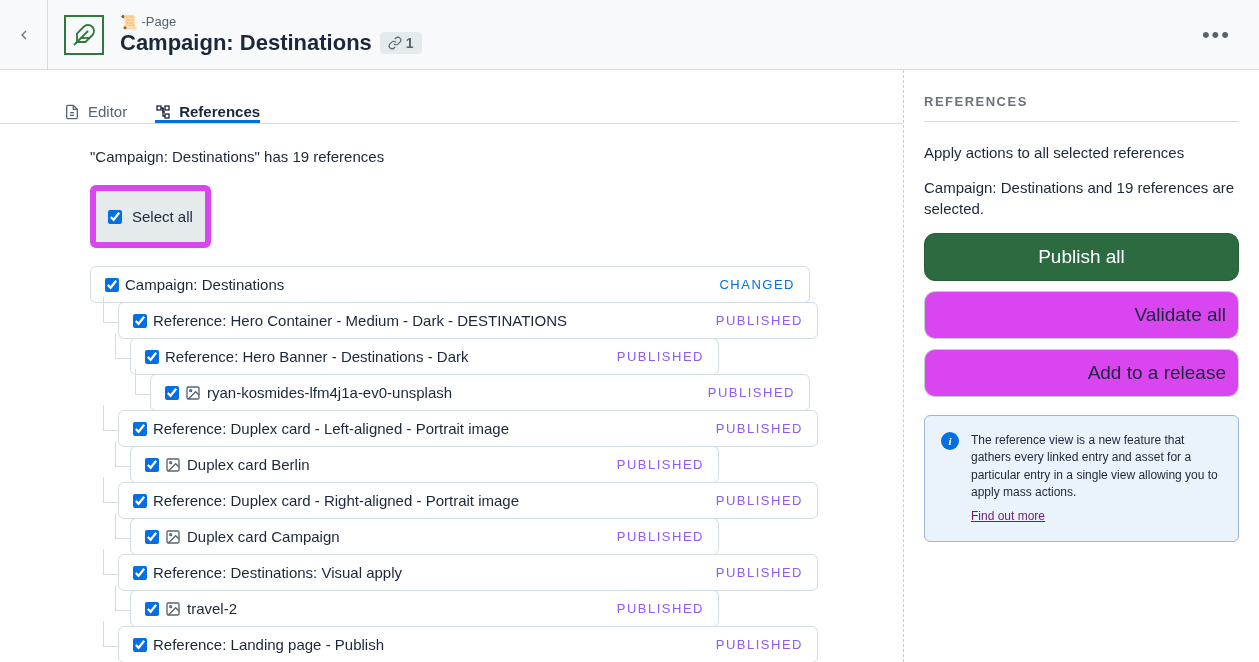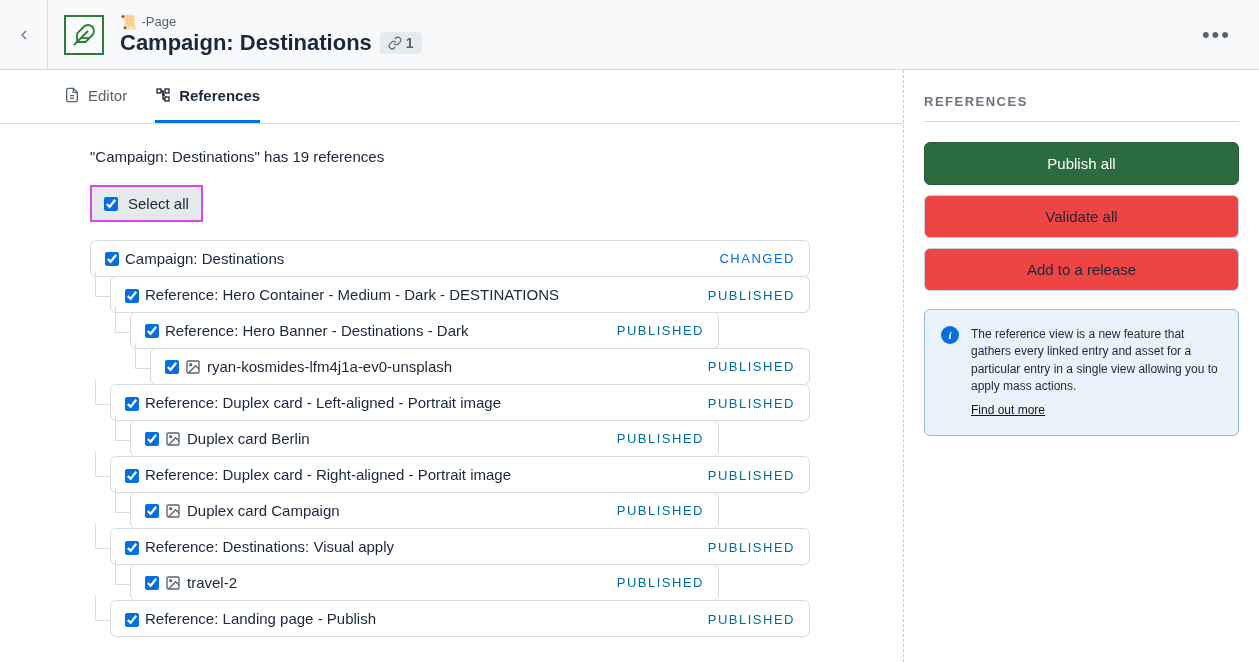--- a/index.html
+++ b/index.html
@@ -16,51 +16,51 @@
 .page-title { font-size: 22px; font-weight: 700; color: #1b273a; }
 .link-badge { display: inline-flex; align-items: center; gap: 4px; background: #e5ebed; border-radius: 4px; padding: 3px 8px; font-size: 14px; color: #556471; font-weight: 600; }
 .spacer { flex: 1; }
 .more-dots { margin-right: 28px; color: #556471; font-size: 22px; letter-spacing: 2px; cursor: pointer; }
 
 .main { display: flex; height: calc(662px - 70px); }
 .left { flex: 1; border-right: 1px dashed #c3cfd5; overflow: hidden; }
 .right { width: 355px; padding: 24px 20px; }
 
 .tabs { display: flex; gap: 28px; padding: 0 64px; border-bottom: 1px solid #d3dce0; height: 54px; align-items: center; }
-.tab { display: flex; align-items: center; gap: 8px; color: #556471; font-size: 15px; font-weight: 500; height: 100%; border-bottom: 3px solid transparent; cursor: pointer; }
+.tab { display: flex; align-items: flex-end; gap: 8px; color: #556471; font-size: 15px; font-weight: 500; height: 100%; border-bottom: 3px solid transparent; cursor: pointer; }
 .tab.active { color: #1b273a; font-weight: 700; border-bottom: 3px solid #036fe3; }
 .tab-icon-svg { width: 16px; height: 16px; }
 
 .content { padding: 24px 0 0 90px; }
 .subtext { color: #1b273a; font-size: 15px; margin-bottom: 20px; }
-.select-all-btn { display: inline-flex; align-items: center; gap: 4px; background: #e5ebed; border: 2px solid #d946ef; border-radius: 0; padding: 8px 12px; font-size: 15px; color: #1b273a; cursor: pointer; margin-bottom: 18px; }
+.select-all-btn { display: inline-flex; align-items: center; gap: 4px; background: #e5ebed; border: 6px solid #d946ef; border-radius: 6px; padding: 17px 12px; font-size: 15px; color: #1b273a; cursor: pointer; margin-bottom: 18px; }
 
 .tree { width: 720px; }
 .row { display: flex; align-items: center; border: 1px solid #d3dce0; border-radius: 6px; padding: 9px 14px; background: #fff; margin-bottom: -1px; }
 .row-label { flex: 1; font-size: 15px; color: #1b273a; }
 .status { font-size: 13px; font-weight: 400; letter-spacing: 1.5px; text-transform: uppercase; }
 .status.changed { color: #036fe3; }
-.status.published { color: #0369a1; }
+.status.published { color: #8b5cf6; }
 .checkbox { width: 14px; height: 14px; accent-color: #036fe3; margin-right: 6px; flex-shrink: 0; }
 .image-icon { display: inline-flex; margin-right: 6px; }
 
-.indent-1 { margin-left: 20px; width: 700px; position: relative; align-items: flex-end; }
+.indent-1 { margin-left: 28px; width: 700px; position: relative; }
 .indent-2 { margin-left: 40px; width: 589px; position: relative; }
 .indent-3 { margin-left: 60px; width: 660px; position: relative; justify-content: flex-end; }
 .tree-line { position: absolute; border-left: 1px solid #d3dce0; border-bottom: 1px solid #d3dce0; left: -16px; width: 16px; height: 26px; top: -6px; }
 
 .right h4 { font-size: 13px; font-weight: 600; letter-spacing: 1.5px; color: #68737d; padding-bottom: 12px; border-bottom: 1px solid #d3dce0; margin-bottom: 20px; }
 .right p { font-size: 15px; color: #1b273a; margin-bottom: 14px; line-height: 1.4; }
-.action-btn { width: 100%; padding: 12px; border-radius: 6px; font-size: 15px; font-weight: 500; margin-bottom: 10px; border: 1px solid transparent; cursor: pointer; }
+.action-btn { width: 100%; padding: 12px; border-radius: 11px; font-size: 19px; font-weight: 500; margin-bottom: 10px; border: 1px solid transparent; cursor: pointer; }
 .btn-primary { background: #2b6b3f; color: #fff; border-color: #265c37; }
-.btn-secondary { background: #ef4444; color: #1b273a; border-color: #c3cfd5; }
+.btn-secondary { background: #d946ef; color: #1b273a; border-color: #c3cfd5; text-align: right; }
 .info-box { border: 1px solid #9bb5e3; background: #eaf2fc; border-radius: 6px; padding: 16px; display: flex; gap: 12px; margin-top: 8px; }
 .info-icon { width: 18px; height: 18px; border-radius: 50%; background: #036fe3; color: #fff; display: flex; align-items: center; justify-content: center; font-size: 11px; font-style: italic; font-weight: bold; flex-shrink: 0; font-family: Georgia, serif; }
 .info-text { font-size: 12px; color: #1b273a; line-height: 1.45; }
-.info-link { text-decoration: underline; color: #0f172a; cursor: pointer; display: inline-block; margin-top: 6px; }
+.info-link { text-decoration: underline; color: #701a75; cursor: pointer; display: inline-block; margin-top: 6px; }
 </style>
 </head>
 <body>
 
 <div class="topbar">
   <div class="back-container">
     <svg class="back-chevron" width="16" height="16" viewBox="0 0 24 24" fill="none" stroke="currentColor" stroke-width="2">
         <polyline points="15 18 9 12 15 6"></polyline>
       </svg>
   </div>
@@ -214,20 +214,22 @@
             <input type="checkbox" class="checkbox" checked="" style="">
             <span class="row-label">Reference: Landing page - Publish</span>
             <span class="status published">PUBLISHED</span>
           </div>
         </div>
     </div>
   </div>
 
   <div class="right">
     <h4>REFERENCES</h4>
+    <p>Apply actions to all selected references</p>
+    <p>Campaign: Destinations and 19 references are selected.</p>
     <button class="action-btn btn-primary">Publish all</button>
     <button class="action-btn btn-secondary">Validate all</button>
     <button class="action-btn btn-secondary">Add to a release</button>
     <div class="info-box">
       <div class="info-icon">i</div>
       <div class="info-text">
         <span>The reference view is a new feature that gathers every linked entry and asset for a particular entry in a single view allowing you to apply mass actions.</span><br>
         <a class="info-link">Find out more</a>
       </div>
     </div>

